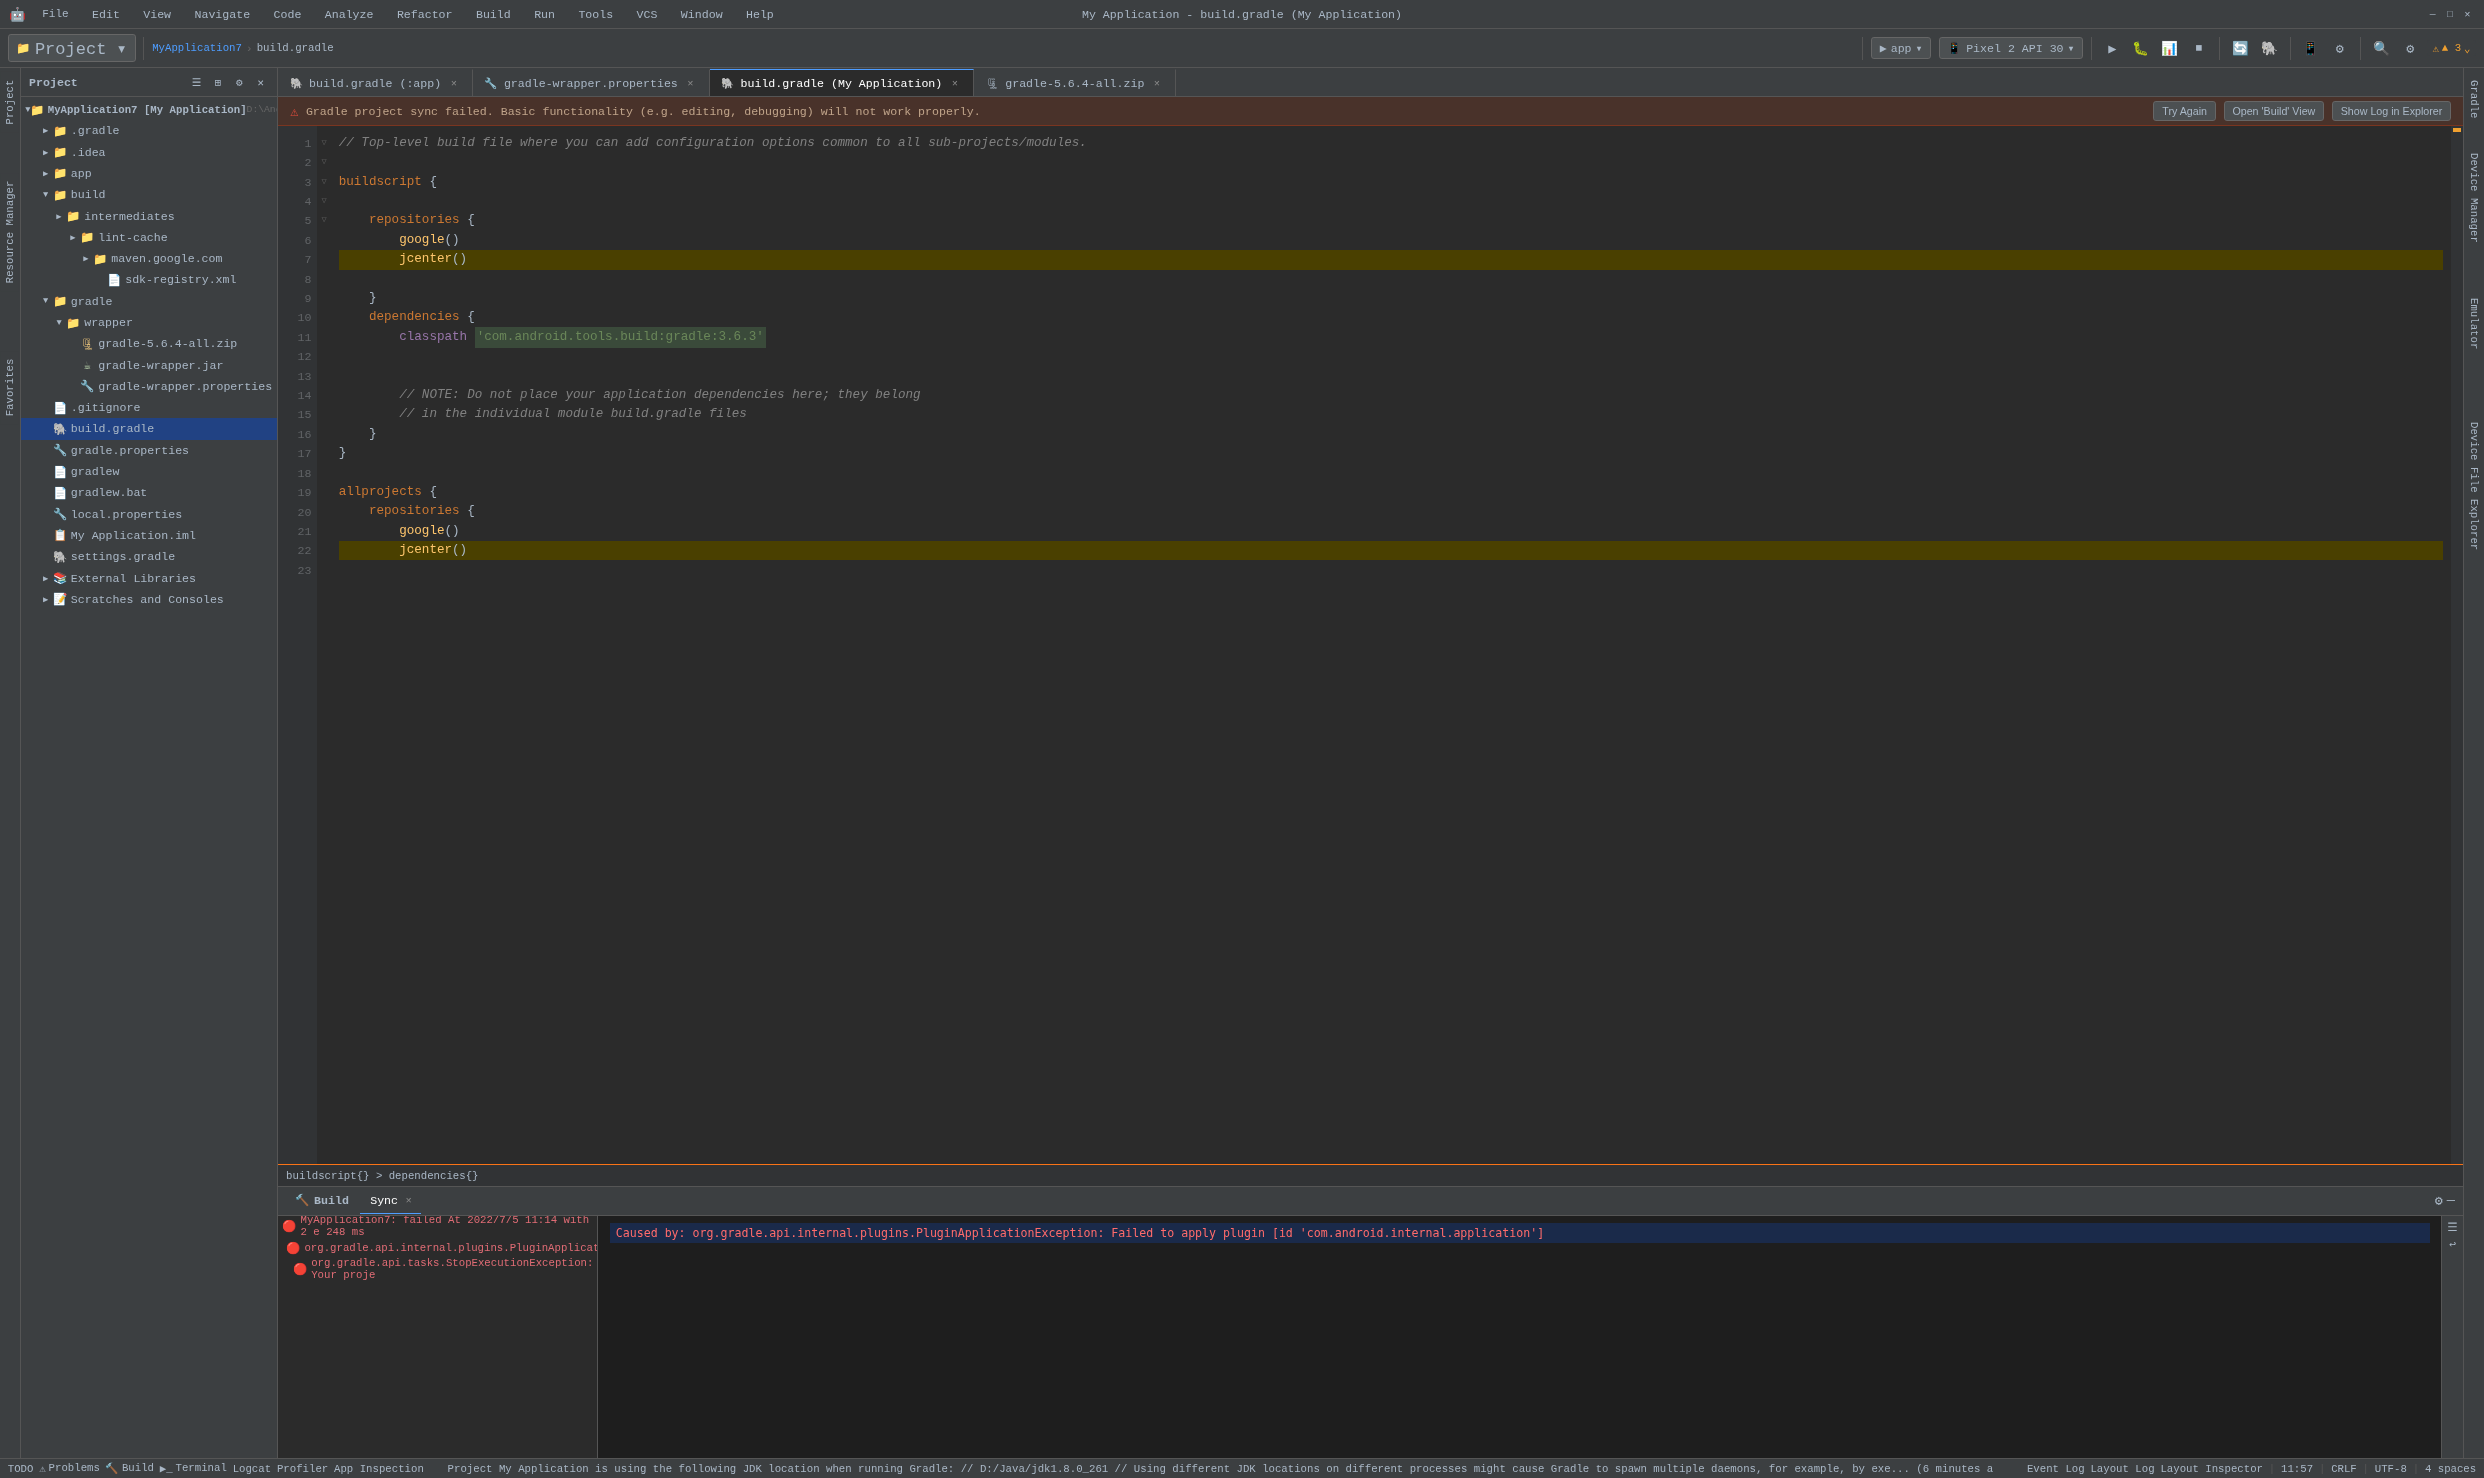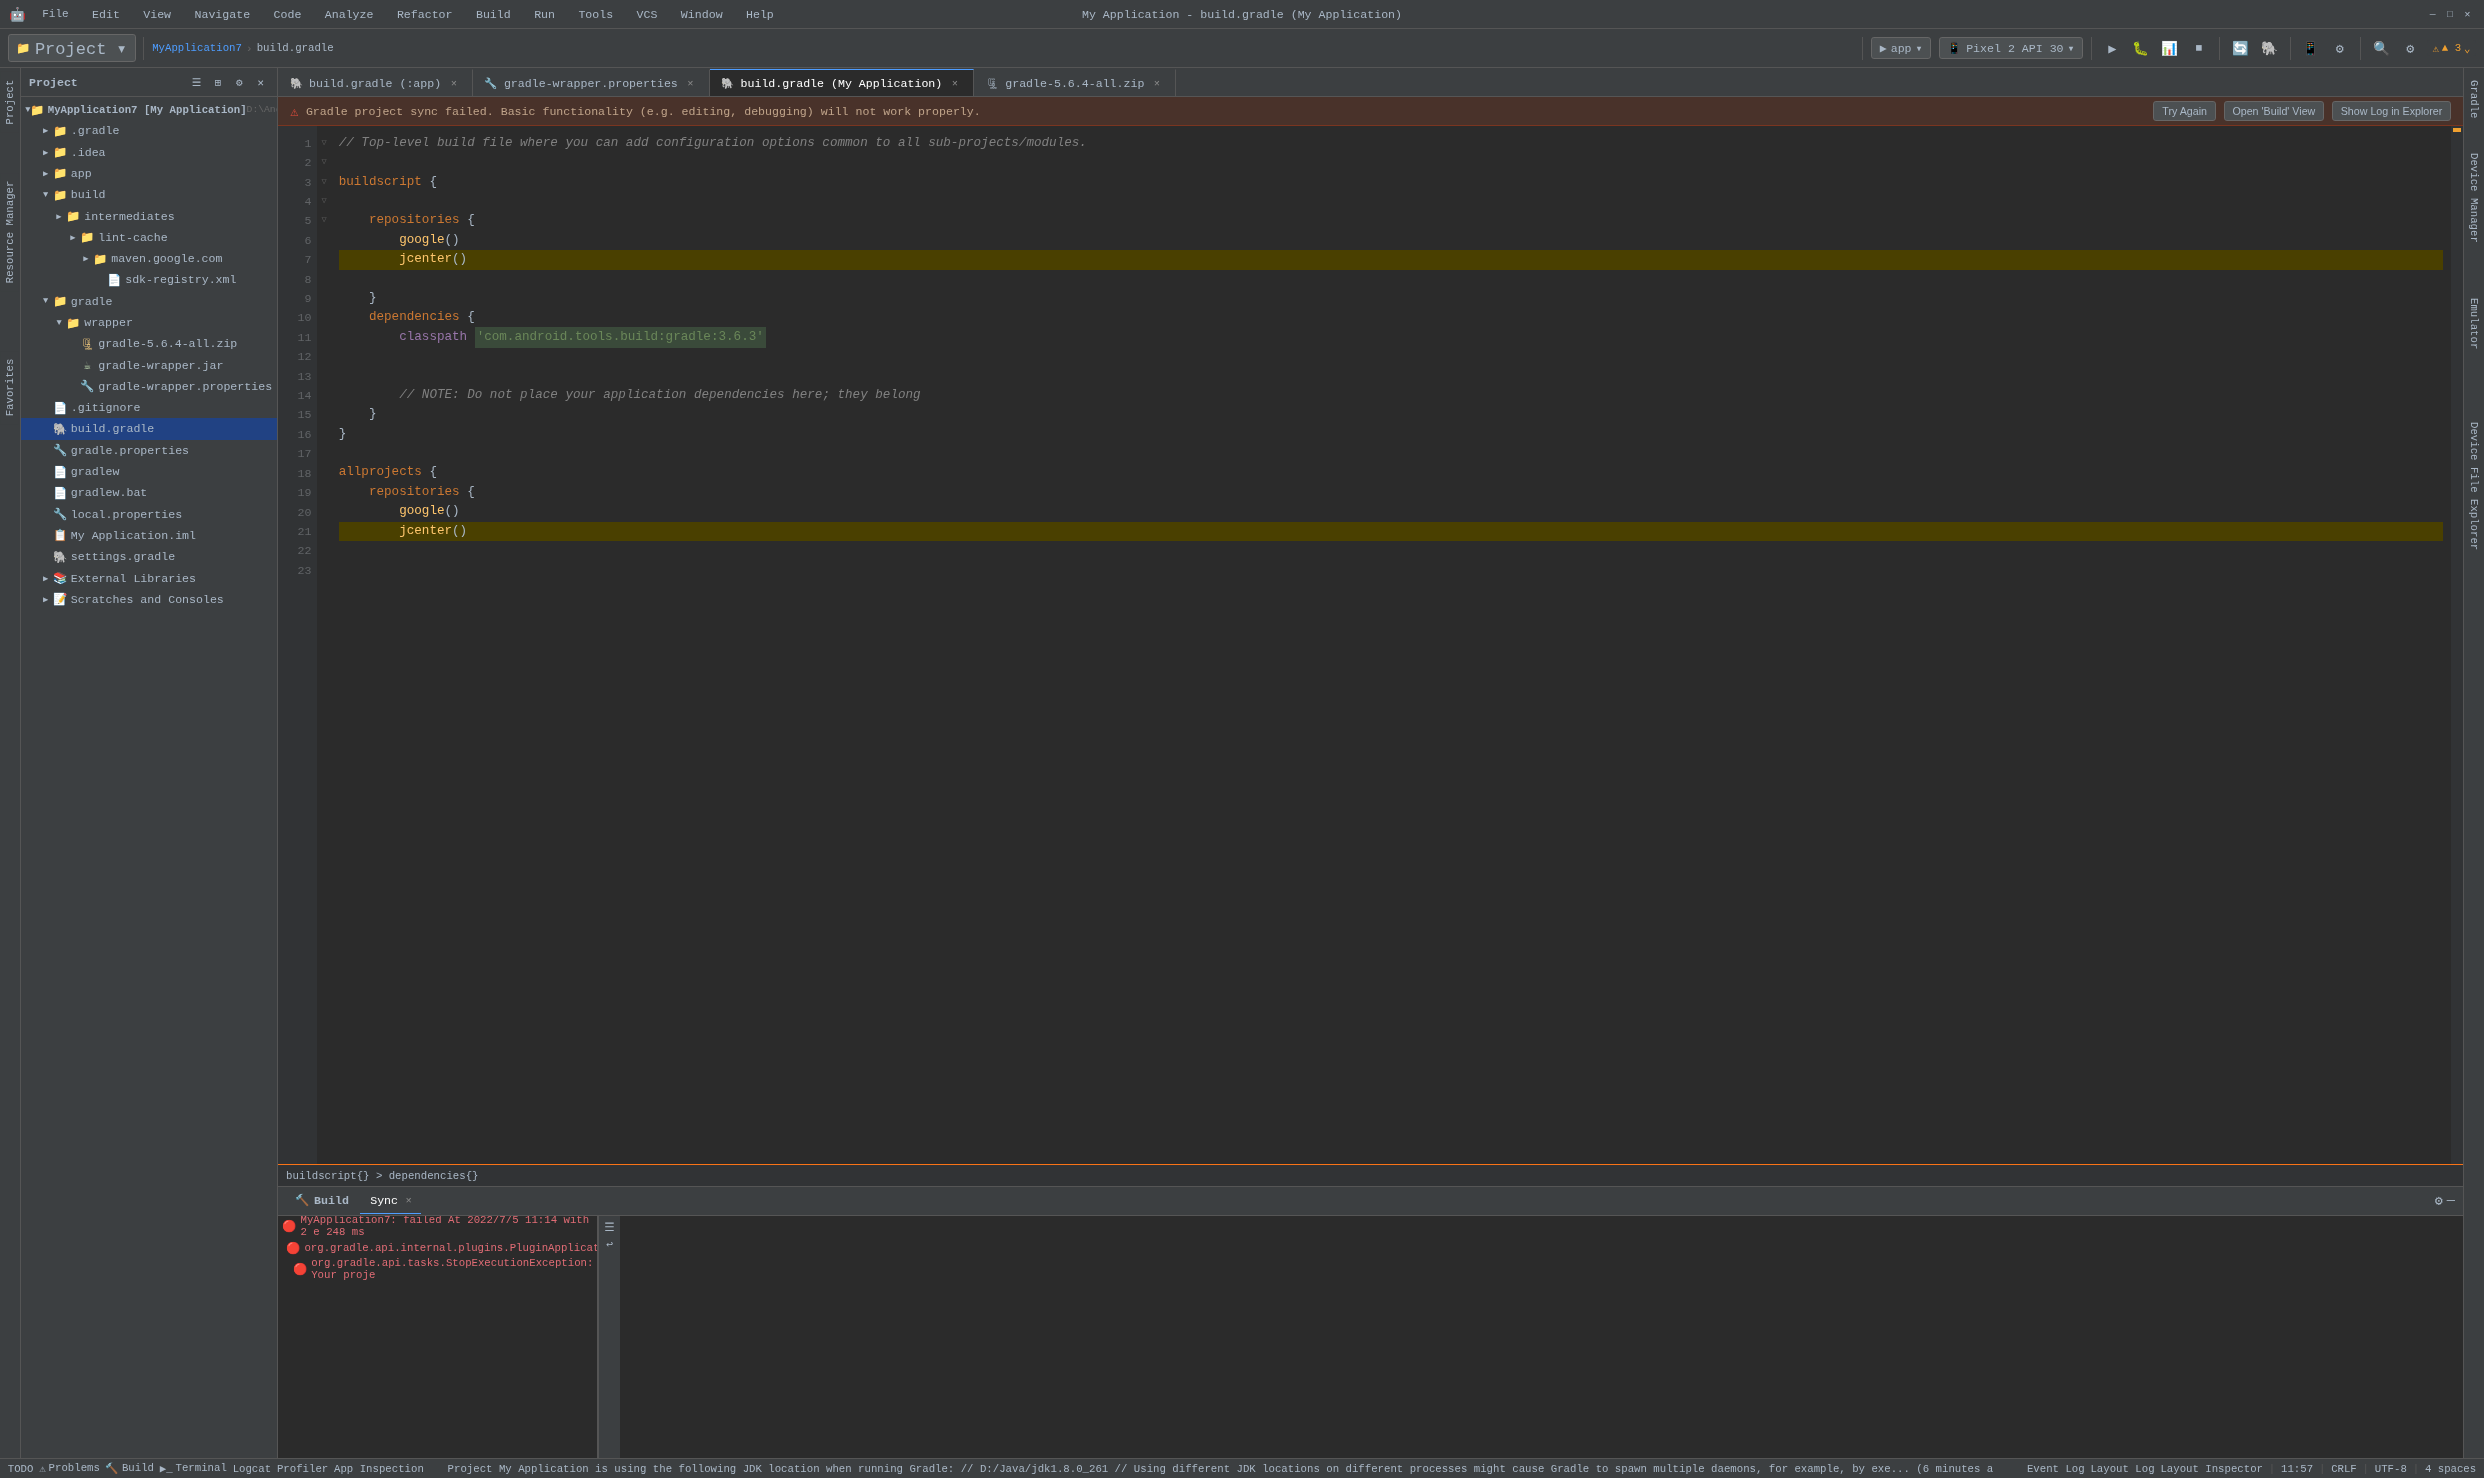--- a/index.html
+++ b/index.html
@@ -784,20 +784,23 @@
         </div>
         <div class="code-line">
           <span>        </span><span style="color:#9876aa;">classpath</span><span> </span><span style="color:#6a8759; background:#3a4a3a; padding:1px 1.9px;">'com.android.tools.build:gradle:3.6.3'</span>
         </div>
         <div class="code-line"></div>
         <div class="code-line"></div>
         <div class="code-line">
           <span>        </span><span class="comment">// NOTE: Do not place your application dependencies here; they belong</span>
         </div>
         <div class="code-line">
+          <span>        </span><span class="comment">// in the individual module build.gradle files</span>
+        </div>
+        <div class="code-line">
           <span>    </span><span>}</span>
         </div>
         <div class="code-line">
           <span>}</span>
         </div>
         <div class="code-line"></div>
         <div class="code-line">
           <span class="kw">allprojects</span><span> {</span>
         </div>
         <div class="code-line">
@@ -849,20 +852,25 @@
             <span class="error-icon">🔴</span>
             <span class="error-text" style="font-size:10.7px;">org.gradle.api.internal.plugins.PluginApplicationExcept</span>
           </div>
           <div class="build-item">
             <span style="width:13.6px;"></span>
             <span class="error-icon">🔴</span>
             <span class="error-text" style="font-size:10.7px;">org.gradle.api.tasks.StopExecutionException: Your proje</span>
           </div>
         </div>
 
+        <div class="build-output">
+          <div style="display:flex; align-items:center; padding:3.9px;">
+            <span style="color:#ff6b6b; background:#1a2a4a; padding:2.9px 5.8px; font-size:11.6px; font-family:monospace; display:block; width:100%;">Caused by: org.gradle.api.internal.plugins.PluginApplicationException: Failed to apply plugin [id 'com.android.internal.application']</span>
+          </div>
+        </div>
 
         <div style="width:21.3px; background:#3c3f41; border-left:1px solid #555; display:flex; flex-direction:column; align-items:center; gap:3.9px; padding:3.9px 0;">
           <span style="cursor:pointer; font-size:11.6px; color:#a9b7c6;">☰</span>
           <span style="cursor:pointer; font-size:11.6px; color:#a9b7c6;">↩</span>
         </div>
       </div>
     </div>
   </div>
 
   <div style="width:21.3px; background:#3c3f41; border-left:1px solid #555; display:flex; flex-direction:column; align-items:center; padding-top:3.9px;">

